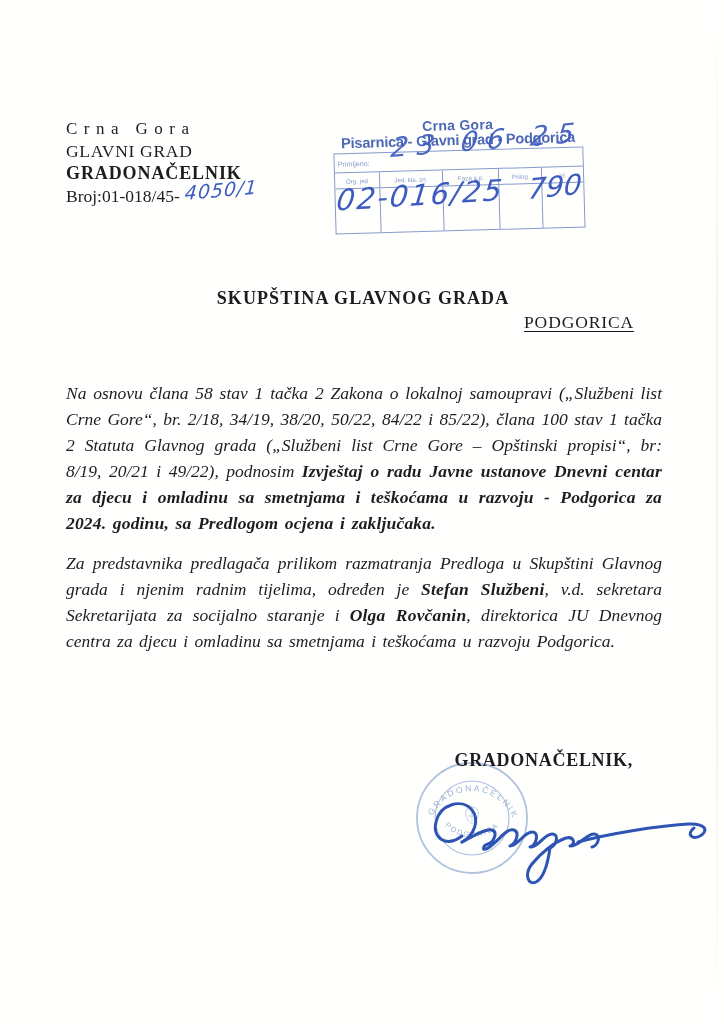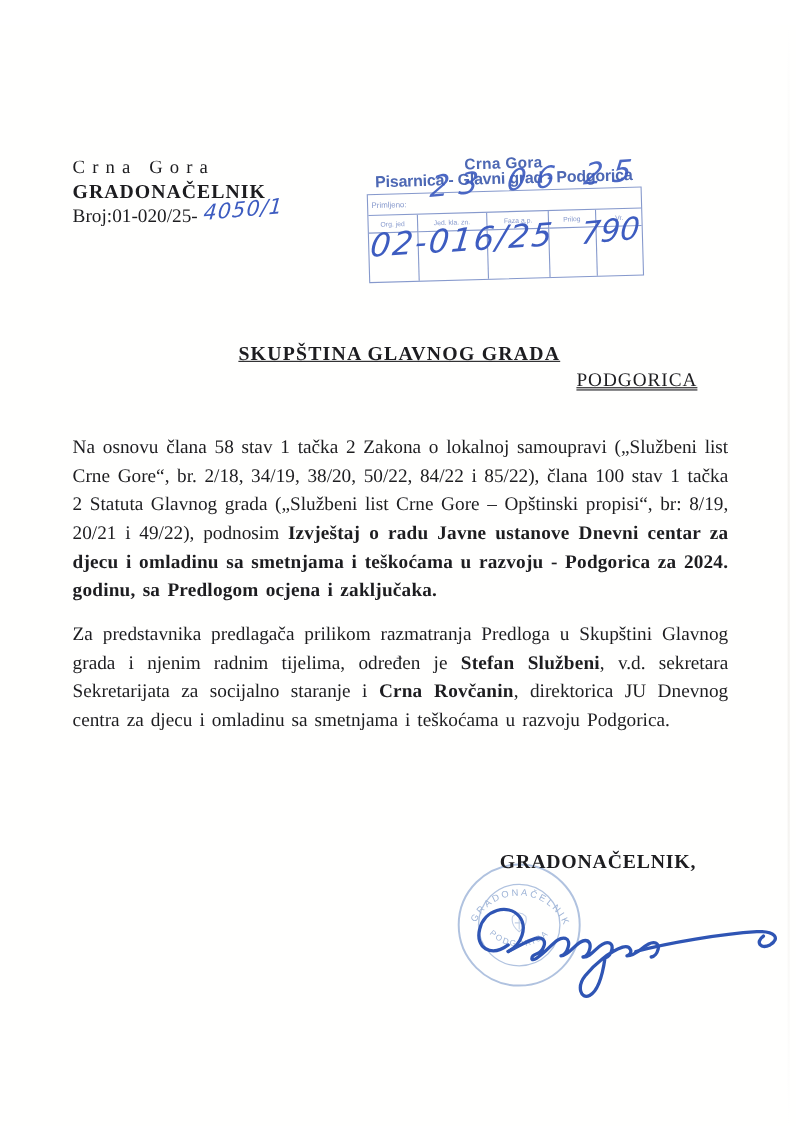--- a/index.html
+++ b/index.html
@@ -4,21 +4,21 @@
 <style>
   html,body{margin:0;padding:0;}
   body{
     width:724px;height:1024px;
     background:#ffffff;
     font-family:"Liberation Serif", serif;
     color:#1d1d20;
     position:relative;
     overflow:hidden;
   }
-  .page{position:absolute;inset:0;background:#fffffe;margin-top:23px;}
+  .page{position:absolute;inset:0;background:#fffffe;}
 
   
   .letterhead{position:absolute;left:66px;top:118px;font-size:17.5px;line-height:22px;}
   .lh-country{letter-spacing:.38em;font-size:17px;}
   .lh-authority{letter-spacing:.04em;}
   .lh-office{font-weight:bold;letter-spacing:.05em;font-size:18px;}
   .lh-number{white-space:nowrap;}
   .hw{
     font-family:"DejaVu Sans", sans-serif;
     font-style:italic;
@@ -62,26 +62,26 @@
     font-size:29px;letter-spacing:2px;white-space:nowrap;
     transform:rotate(-2deg) skewX(-10deg);
   }
   .hw-register{
     position:absolute;left:194px;top:56px;
     font-size:28px;
     transform:rotate(-4deg) skewX(-10deg);
   }
 
   
-  .title-block{position:absolute;left:65px;top:288px;width:596px;text-decoration:underline;}
+  .title-block{position:absolute;left:65px;top:288px;width:596px;}
   .doc-title{text-align:center;font-weight:bold;font-size:18px;letter-spacing:.06em;}
   .doc-title-city{text-align:right;font-size:17.5px;letter-spacing:.05em;margin-top:3px;padding-right:27px;text-decoration:underline;text-underline-offset:3px;}
 
   
-  .body-text{position:absolute;left:66px;top:370px;width:596px;}
+  .body-text{position:absolute;left:66px;top:380px;width:596px;font-style:italic;}
   .body-par{
     font-size:17.5px;line-height:26px;text-align:justify;
     margin:0 0 14px 0;word-spacing:2px;
   }
   .body-par b{letter-spacing:.01em;}
 
   
   .sign-block{position:absolute;left:400px;top:750px;width:233px;text-align:right;}
   .sign-role{font-weight:bold;font-size:18px;letter-spacing:.04em;text-align:right;}
   .sign-name{font-weight:bold;font-size:18px;margin-top:4px;letter-spacing:.02em;}
@@ -91,22 +91,23 @@
   
   .scan-edge{position:absolute;right:6px;top:0;width:2px;height:100%;background:linear-gradient(#fff, #eceae6 30%, #eceae6 70%, #fff);opacity:.6;}
 </style>
 </head>
 <body>
 
 <div class="page">
 
   <div class="letterhead">
     <div class="lh-country">Crna Gora</div>
+    <div class="lh-authority">GLAVNI GRAD</div>
     <div class="lh-office">GRADONAČELNIK</div>
-    <div class="lh-number"><span>Broj:01-020/25-</span><span class="hw hw-number">4050/1</span></div>
+    <div class="lh-number"><span>Broj:01-018/45-</span><span class="hw hw-number">4050/1</span></div>
   </div>
 
   <div class="intake-stamp">
     <div class="stamp-country">Crna Gora</div>
     <div class="stamp-office">Pisarnica - Glavni grad - Podgorica</div>
     <div class="stamp-table">
       <div class="stamp-row-received">
         <span class="stamp-received-label">Primljeno:</span>
       </div>
       <div class="stamp-row headers">
@@ -129,21 +130,21 @@
     <div class="hw hw-register">790</div>
   </div>
 
   <div class="title-block">
     <div class="doc-title">SKUPŠTINA GLAVNOG GRADA</div>
     <div class="doc-title-city">PODGORICA</div>
   </div>
 
   <div class="body-text">
     <p class="body-par"><span>Na osnovu člana 58 stav 1 tačka 2 Zakona o lokalnoj samoupravi („Službeni list Crne Gore“, br. 2/18, 34/19, 38/20, 50/22, 84/22 i 85/22), člana 100 stav 1 tačka 2 Statuta Glavnog grada („Službeni list Crne Gore – Opštinski propisi“, br: 8/19, 20/21 i 49/22), podnosim </span><b>Izvještaj o radu Javne ustanove Dnevni centar za djecu i omladinu sa smetnjama i teškoćama u razvoju - Podgorica za 2024. godinu, sa Predlogom ocjena i zaključaka.</b></p>
-    <p class="body-par"><span>Za predstavnika predlagača prilikom razmatranja Predloga u Skupštini Glavnog grada i njenim radnim tijelima, određen je </span><b>Stefan Službeni</b><span>, v.d. sekretara Sekretarijata za socijalno staranje i </span><b>Crna Rovčanin</b><span>, direktorica JU Dnevnog centra za djecu i omladinu sa smetnjama i teškoćama u razvoju Podgorica.</span></p>
+    <p class="body-par"><span>Za predstavnika predlagača prilikom razmatranja Predloga u Skupštini Glavnog grada i njenim radnim tijelima, određen je </span><b>Stefan Službeni</b><span>, v.d. sekretara Sekretarijata za socijalno staranje i </span><b>Olga Rovčanin</b><span>, direktorica JU Dnevnog centra za djecu i omladinu sa smetnjama i teškoćama u razvoju Podgorica.</span></p>
   </div>
 
   <svg class="round-stamp" width="124" height="130" viewBox="0 0 124 130">
     <g stroke="#a3b8da" fill="none" opacity="0.85">
       <circle cx="62" cy="64" r="55" stroke-width="1.8"></circle>
       <circle cx="62" cy="64" r="37" stroke-width="1.2"></circle>
     </g>
     <defs>
       <path id="arcTop" d="M 20,68 A 44 44 0 0 1 104,68"></path>
       <path id="arcBottom" d="M 27,60 A 38 38 0 0 0 97,60"></path>

